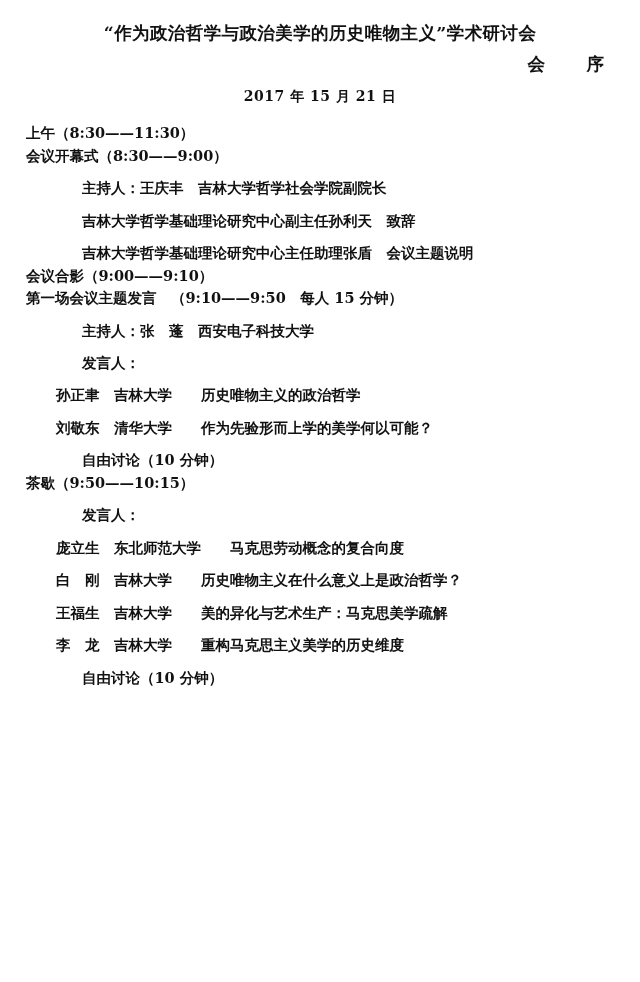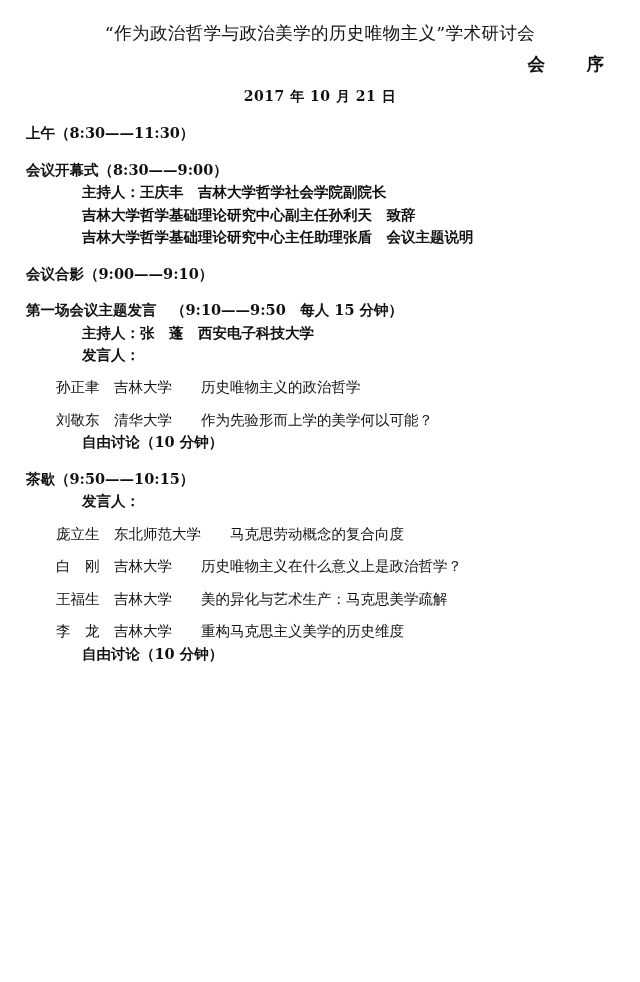--- a/index.html
+++ b/index.html
@@ -17,21 +17,21 @@
   .page {
     width: 640px;
     height: 982px;
     box-sizing: border-box;
     padding: 14px 24px 10px 24px;
     position: relative;
   }
   .title {
     text-align: center;
     font-size: 17.5px;
-    font-weight: normal;
+    font-weight: bold;
     letter-spacing: 0.4px;
     line-height: 1.5;
     margin: 6px 0 0 0;
   }
   .subtitle {
     text-align: right;
     font-size: 17.5px;
     font-weight: bold;
     letter-spacing: 12px;
     margin: 6px 0 0 0;
@@ -46,44 +46,44 @@
   .body {
     margin-top: 16px;
   }
   .line {
     font-size: 14.5px;
     line-height: 1.55;
     white-space: pre;
   }
   .lvl0 {
     font-weight: bold;
-    margin-top: 14px;
     padding-left: 2px;
   }
   .lvl0.first {
     margin-top: 10px;
   }
   .lvl1 {
+    margin-top: 10px;
     padding-left: 58px;
     font-weight: bold;
   }
   .lvl2 {
     margin-top: 10px;
     padding-left: 32px;
-    font-weight: normal;
+    font-weight: bold;
   }
 </style>
 </head>
 <body>
 
 <div class="page">
 
   <div class="title">“作为政治哲学与政治美学的历史唯物主义”学术研讨会</div>
   <div class="subtitle">会　序</div>
-  <div class="date">2017 年 10 月 21 日</div>
+  <div class="date">2017 年 15 月 21 日</div>
 
   <div class="body">
     <div class="line lvl0 first">上午（8:30——11:30）</div>
     <div class="line lvl0">会议开幕式（8:30——9:00）</div>
     <div class="line lvl1">主持人：王庆丰　吉林大学哲学社会学院副院长</div>
     <div class="line lvl1">吉林大学哲学基础理论研究中心副主任孙利天　致辞</div>
     <div class="line lvl1">吉林大学哲学基础理论研究中心主任助理张盾　会议主题说明</div>
     <div class="line lvl0">会议合影（9:00——9:10）</div>
     <div class="line lvl0">第一场会议主题发言　（9:10——9:50　每人 15 分钟）</div>
     <div class="line lvl1">主持人：张　蓬　西安电子科技大学</div>

